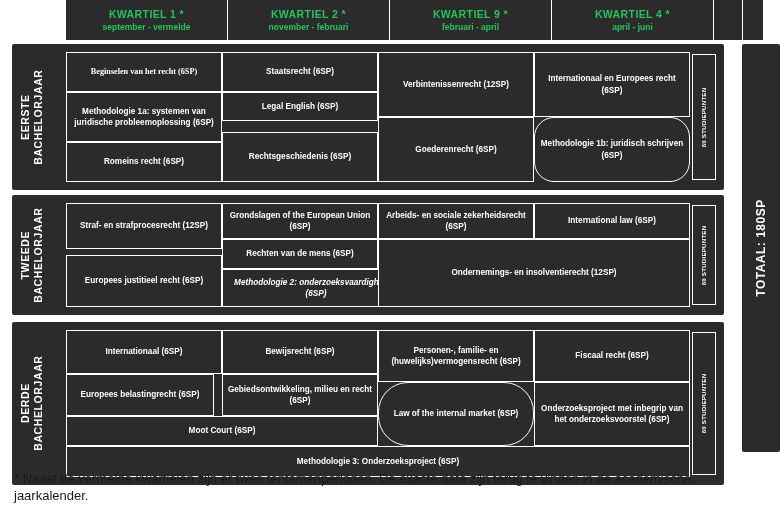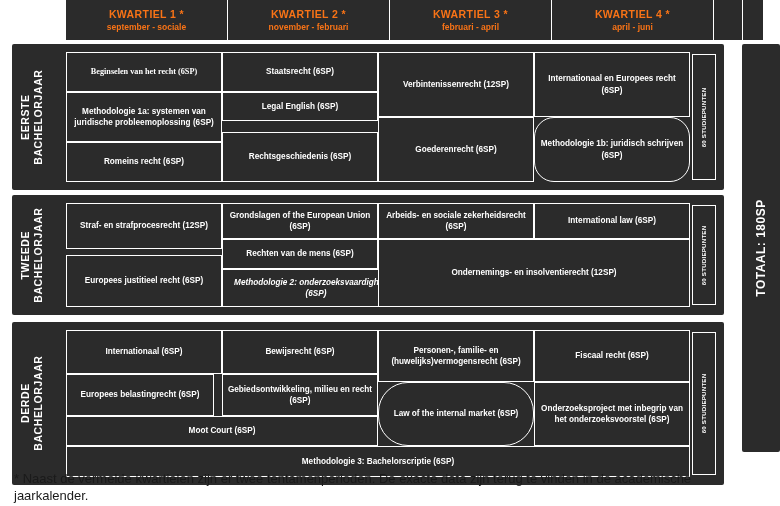--- a/index.html
+++ b/index.html
@@ -12,21 +12,21 @@
   }
   .sheet{position:relative;width:780px;height:506px;}
 
   
   .header-row{
     position:absolute;top:0;left:66px;width:714px;height:40px;
     display:flex;
   }
   .hdr-cell{
     width:161px;margin-right:1px;
-    background:#2b2b2b;color:#f97316;
+    background:#2b2b2b;color:#22c55e;
     display:flex;flex-direction:column;align-items:center;justify-content:center;
     text-align:center;
   }
   .hdr-title{font-size:10.5px;font-weight:bold;letter-spacing:.4px;}
   .hdr-sub{font-size:8.5px;font-weight:bold;margin-top:2px;}
   .hdr-spacer{width:28px;margin-right:1px;background:#2b2b2b;}
   .hdr-spacer2{width:20px;background:#2b2b2b;}
 
   
   .year-block{
@@ -87,28 +87,28 @@
   }
 </style>
 </head>
 <body>
 
 <div class="sheet">
 
   <div class="header-row">
     <div class="hdr-cell">
       <div class="hdr-title">KWARTIEL 1 *</div>
-      <div class="hdr-sub">september - sociale</div>
+      <div class="hdr-sub">september - vermelde</div>
     </div>
     <div class="hdr-cell">
       <div class="hdr-title">KWARTIEL 2 *</div>
       <div class="hdr-sub">november - februari</div>
     </div>
     <div class="hdr-cell">
-      <div class="hdr-title">KWARTIEL 3 *</div>
+      <div class="hdr-title">KWARTIEL 9 *</div>
       <div class="hdr-sub">februari - april</div>
     </div>
     <div class="hdr-cell">
       <div class="hdr-title">KWARTIEL 4 *</div>
       <div class="hdr-sub">april - juni</div>
     </div>
     <div class="hdr-spacer"></div>
     <div class="hdr-spacer2"></div>
   </div>
 
@@ -170,21 +170,21 @@
       <div class="cell" style="left:156px;top:44px;width:156px;height:42px;">Gebiedsontwikkeling, milieu en recht (6SP)</div>
 
       <div class="cell" style="left:0px;top:86px;width:312px;height:30px;">Moot Court (6SP)</div>
 
       <div class="cell" style="left:312px;top:0px;width:156px;height:52px;">Personen-, familie- en (huwelijks)vermogensrecht (6SP)</div>
       <div class="cell" style="left:312px;top:52px;width:156px;height:64px;border-radius:30px;">Law of the internal market (6SP)</div>
 
       <div class="cell" style="left:468px;top:0px;width:156px;height:52px;">Fiscaal recht (6SP)</div>
       <div class="cell" style="left:468px;top:52px;width:156px;height:64px;">Onderzoeksproject met inbegrip van het onderzoeksvoorstel (6SP)</div>
 
-      <div class="cell" style="left:0px;top:116px;width:624px;height:31px;">Methodologie 3: Bachelorscriptie (6SP)</div>
+      <div class="cell" style="left:0px;top:116px;width:624px;height:31px;">Methodologie 3: Onderzoeksproject (6SP)</div>
     </div>
     <div class="side-tag">
       <span>60 STUDIEPUNTEN</span>
     </div>
   </div>
 
   <div class="total-bar">
     <span>TOTAAL: 180SP</span>
   </div>
 

